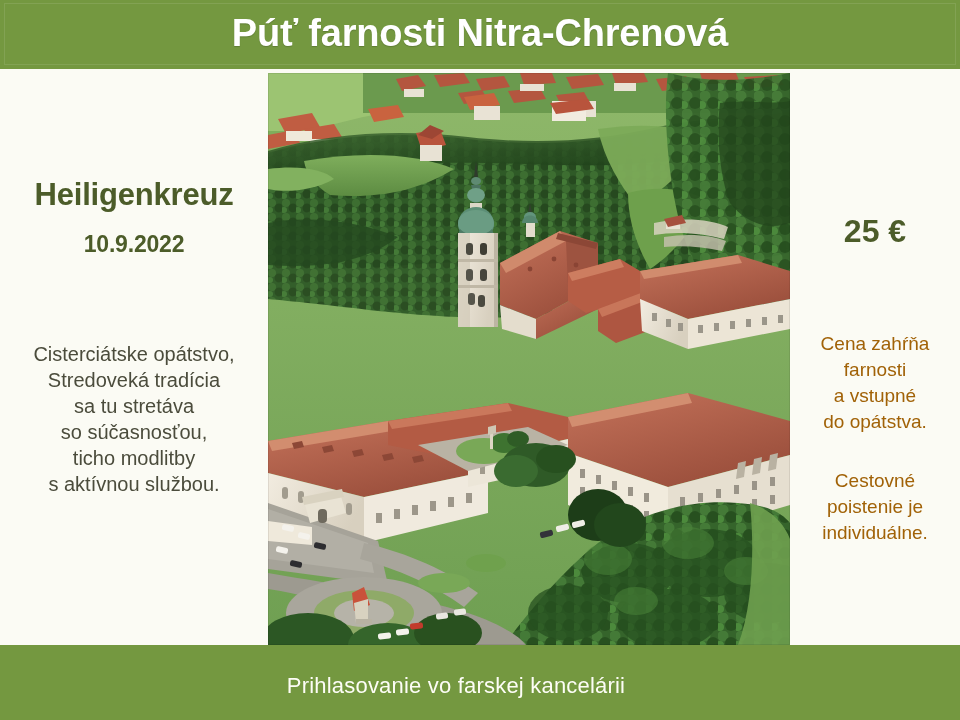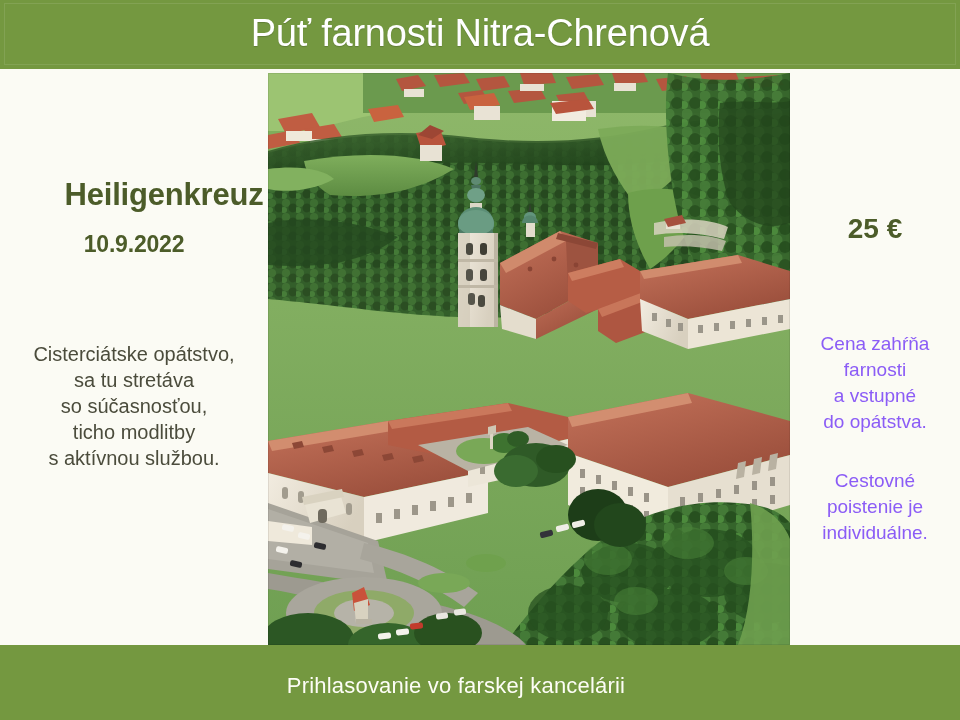--- a/index.html
+++ b/index.html
@@ -42,21 +42,21 @@
   .title-text {
     position: absolute;
     left: 0;
     top: 0;
     width: 960px;
     height: 69px;
     line-height: 66px;
     text-align: center;
     color: #ffffff;
     font-size: 38px;
-    font-weight: normal;
+    font-weight: bold;
     letter-spacing: -0.2px;
     white-space: nowrap;
     text-shadow: 0 1px 1px rgba(0,0,0,0.18);
   }
 
   
   .footer-banner {
     position: absolute;
     left: 0;
     bottom: 0;
@@ -91,21 +91,20 @@
   .place-name {
     position: absolute;
     left: 0; top: 104px;
     width: 268px;
     text-align: center;
     font-size: 31px;
     font-weight: bold;
     color: #4c5c29;
     letter-spacing: -0.2px;
     white-space: nowrap;
-    padding-left: 30px;
   }
   .place-date {
     position: absolute;
     left: 0; top: 158px;
     width: 268px;
     text-align: center;
     font-size: 23px;
     font-weight: bold;
     color: #4c5c29;
     letter-spacing: -0.2px;
@@ -129,33 +128,33 @@
     top: 73px;
     width: 170px;
     height: 572px;
     box-sizing: border-box;
   }
   .price {
     position: absolute;
     left: 0; top: 140px;
     width: 170px;
     text-align: center;
-    font-size: 28px;
+    font-size: 32px;
     font-weight: bold;
     color: #4c5c29;
     white-space: nowrap;
   }
   .right-body {
     position: absolute;
     left: 0; top: 258px;
     width: 170px;
     text-align: center;
     font-size: 19px;
     line-height: 26px;
-    color: #8b5cf6;
+    color: #a16207;
   }
   .right-body .ln { display: block; white-space: nowrap; }
   .right-body .para2 { margin-top: 33px; display: block; }
 
   
   .photo-frame {
     position: absolute;
     left: 268px;
     top: 73px;
     width: 522px;
@@ -172,20 +171,21 @@
 
   <div class="title-banner">
     <div class="title-text">Púť farnosti Nitra-Chrenová</div>
   </div>
 
   <div class="col-left">
     <div class="place-name">Heiligenkreuz</div>
     <div class="place-date">10.9.2022</div>
     <div class="left-body">
       <span class="ln">Cisterciátske  opátstvo,</span>
+      <span class="ln">Stredoveká tradícia</span>
       <span class="ln">sa tu stretáva</span>
       <span class="ln">so súčasnosťou,</span>
       <span class="ln">ticho modlitby</span>
       <span class="ln">s aktívnou službou.</span>
     </div>
   </div>
 
   <div class="photo-frame">
     <svg width="522" height="572" viewBox="0 0 522 572" xmlns="http://www.w3.org/2000/svg">
       <defs>

